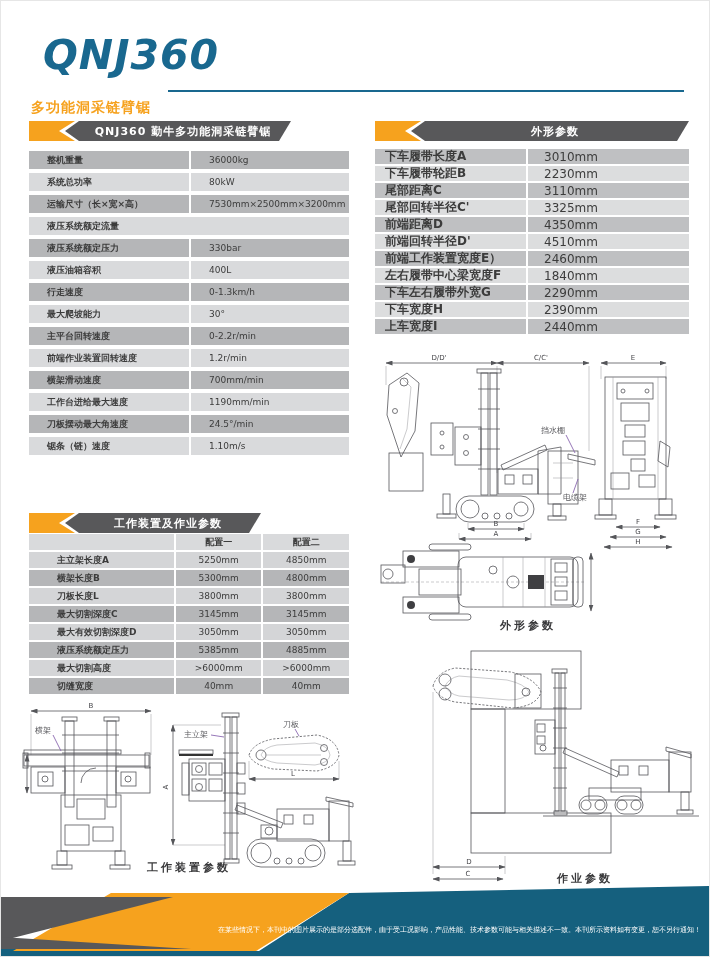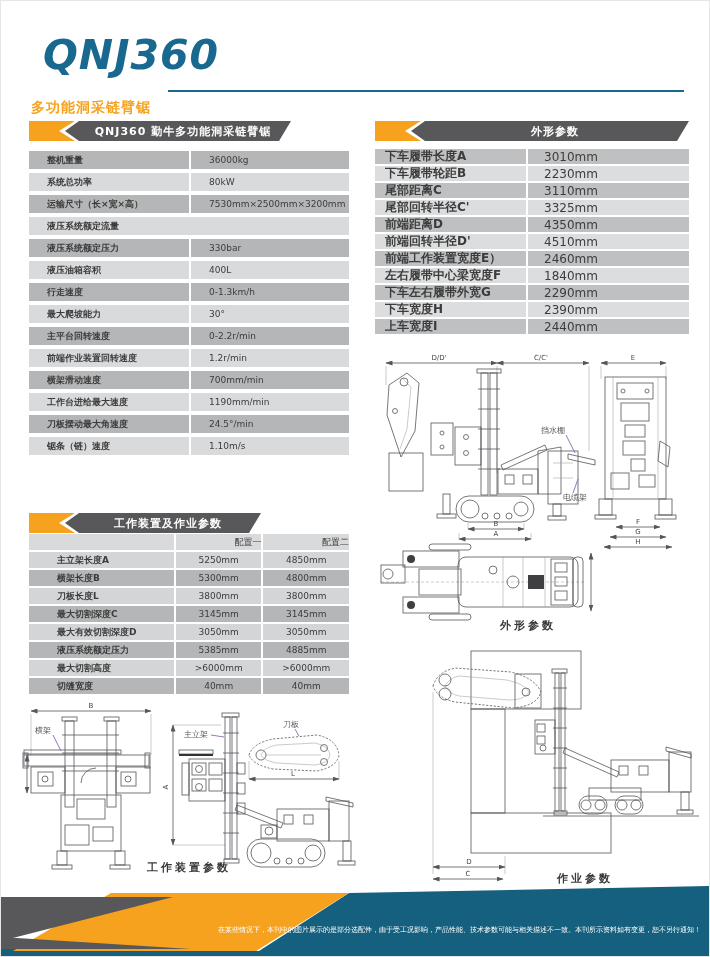--- a/index.html
+++ b/index.html
@@ -50,21 +50,21 @@
   
   #work-rows{left:28px;top:533px;width:320px;}
   .work-row{height:16px;margin-bottom:2px;display:flex;align-items:center;
             font-size:9px;color:#3c3c3c;}
   #work-rows .work-row:nth-child(odd){background:#b5b6b8;}
   #work-rows .work-row:nth-child(even){background:#d4d5d7;}
   #work-rows .work-row.head{background:#d9dadc;}
   .work-row .lab{width:151px;padding-left:28px;font-weight:bold;box-sizing:border-box;white-space:nowrap;}
   .work-row .c{width:92px;height:100%;line-height:16px;text-align:center;
                border-left:2px solid #fff;box-sizing:border-box;}
-  .work-row.head .c{font-weight:normal;text-align:right;}
+  .work-row.head .c{font-weight:bold;}
 
   
   .draw{position:absolute;}
   .draw line,.draw path,.draw rect,.draw circle,.draw polygon,.draw ellipse{
         stroke:#55565a;stroke-width:.8;fill:none;}
   .draw .lite{stroke:#96969a;stroke-width:.5;}
   .draw .dash{stroke-dasharray:3 2;}
   .draw .chain{stroke-dasharray:2.2 1.6;}
   .draw .dk{fill:#3f3f42;stroke:none;}
   .draw .pl{stroke:#8a68b0;stroke-width:.9;}

